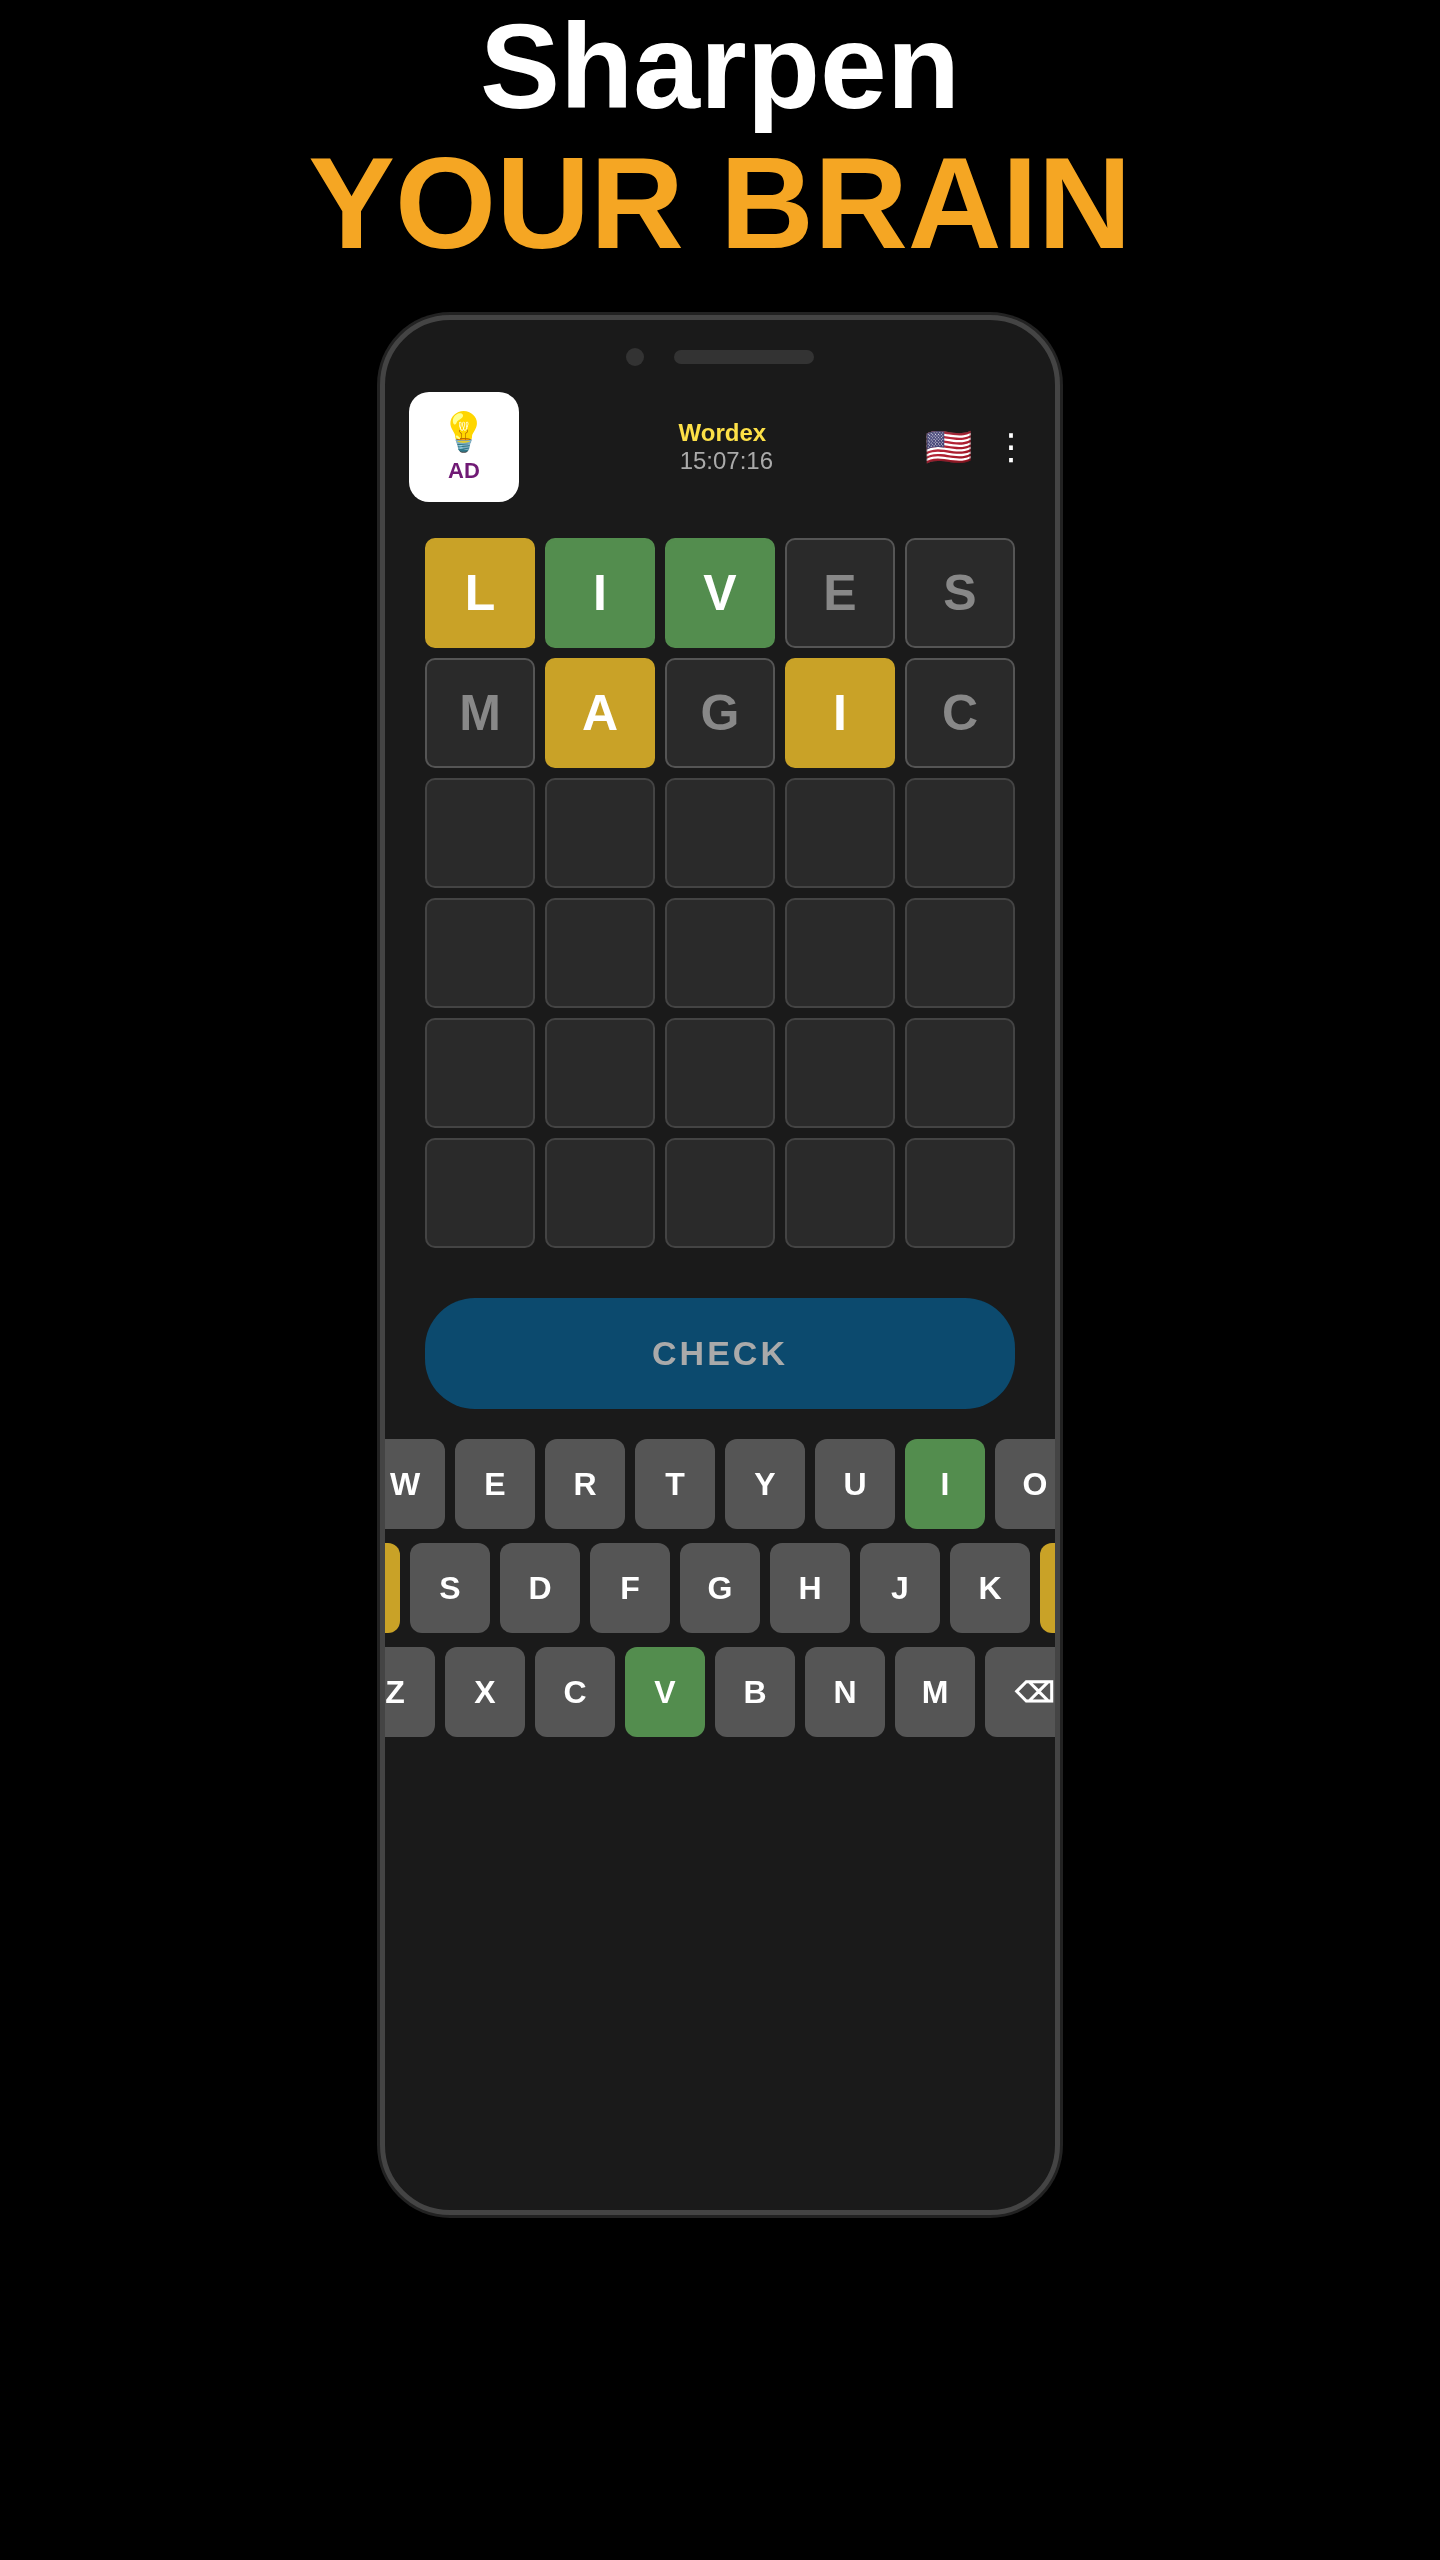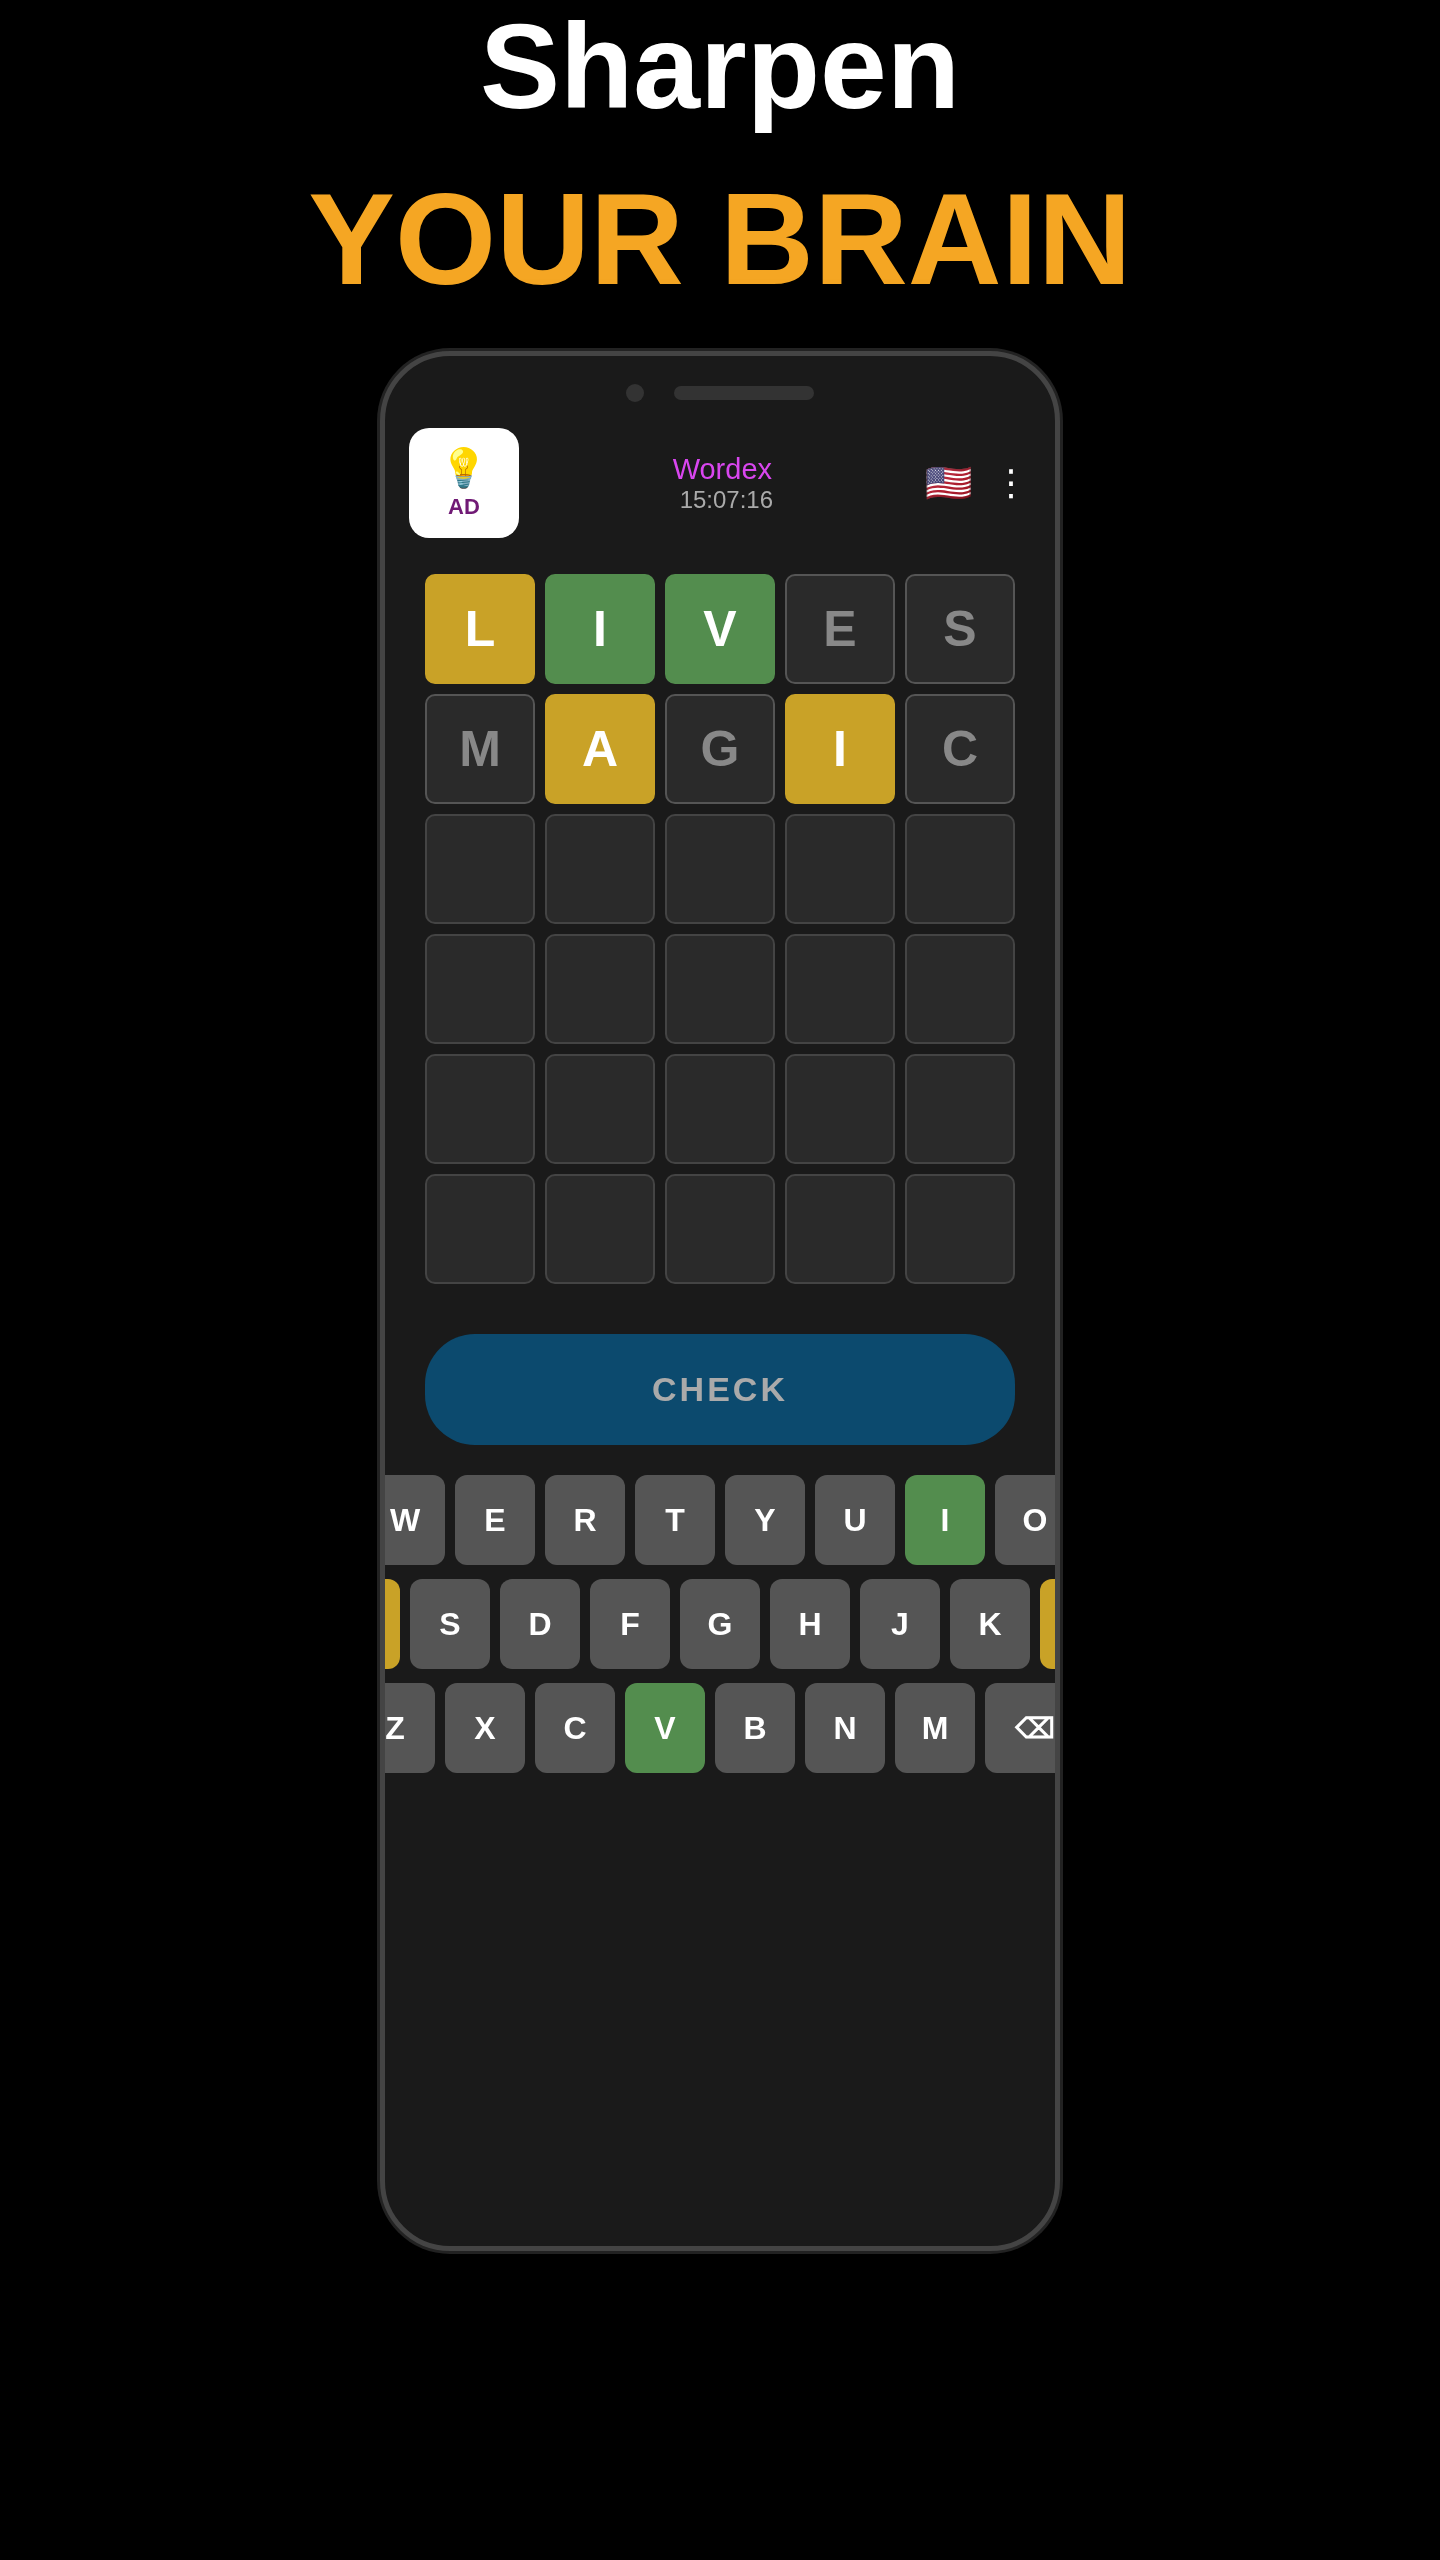--- a/index.html
+++ b/index.html
@@ -22,21 +22,20 @@
       color: #fff;
       font-size: 120px;
       font-weight: 900;
       line-height: 1.1;
     }
     .header-line2 {
       color: #f5a623;
       font-size: 130px;
       font-weight: 900;
       line-height: 1.1;
-      margin-top: 36px;
     }
 
     
     .phone-frame {
       width: 680px;
       min-height: 1900px;
       background: #1a1a1a;
       border-radius: 70px;
       border: 5px solid #444;
       position: relative;
@@ -96,23 +95,23 @@
     .ad-button .ad-label {
       font-size: 22px;
       font-weight: bold;
       color: #701a75;
     }
     .app-title-block {
       flex: 1;
       text-align: center;
     }
     .app-title {
-      color: #d946ef;
-      font-size: 29px;
-      font-weight: 400;
+      color: #fde047;
+      font-size: 24px;
+      font-weight: 700;
     }
     .app-timer {
       color: #aaa;
       font-size: 24px;
       margin-left: 8px;
     }
     .app-bar-right {
       display: flex;
       align-items: center;
       gap: 20px;

